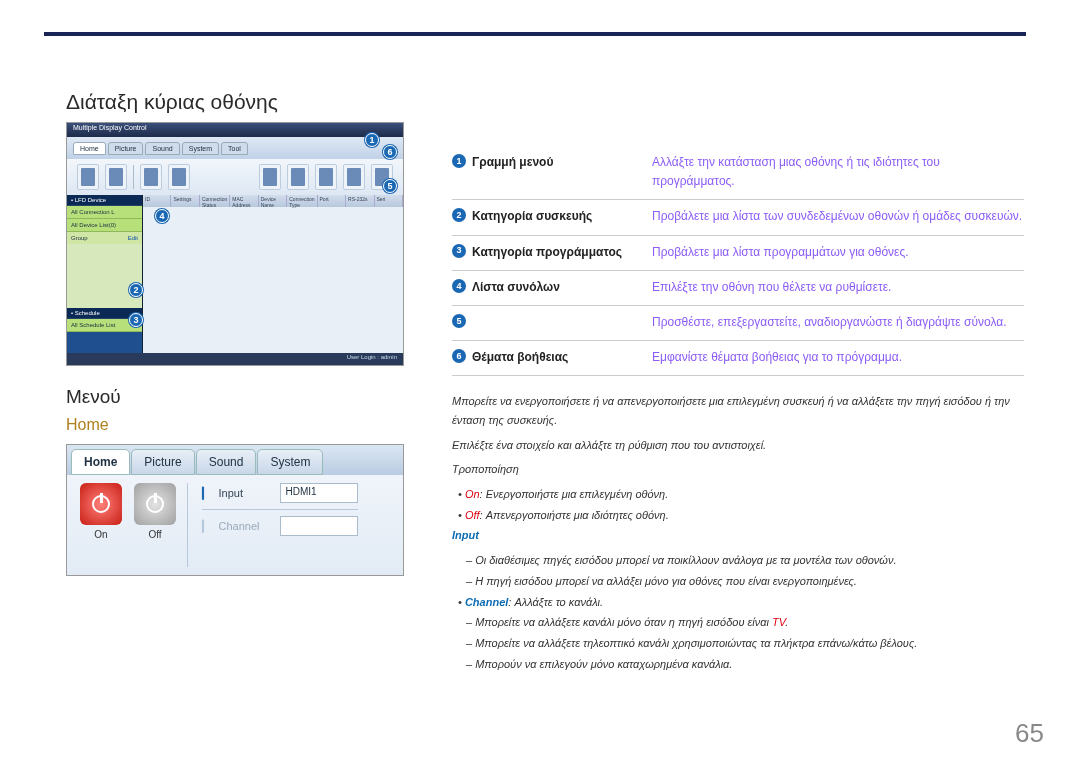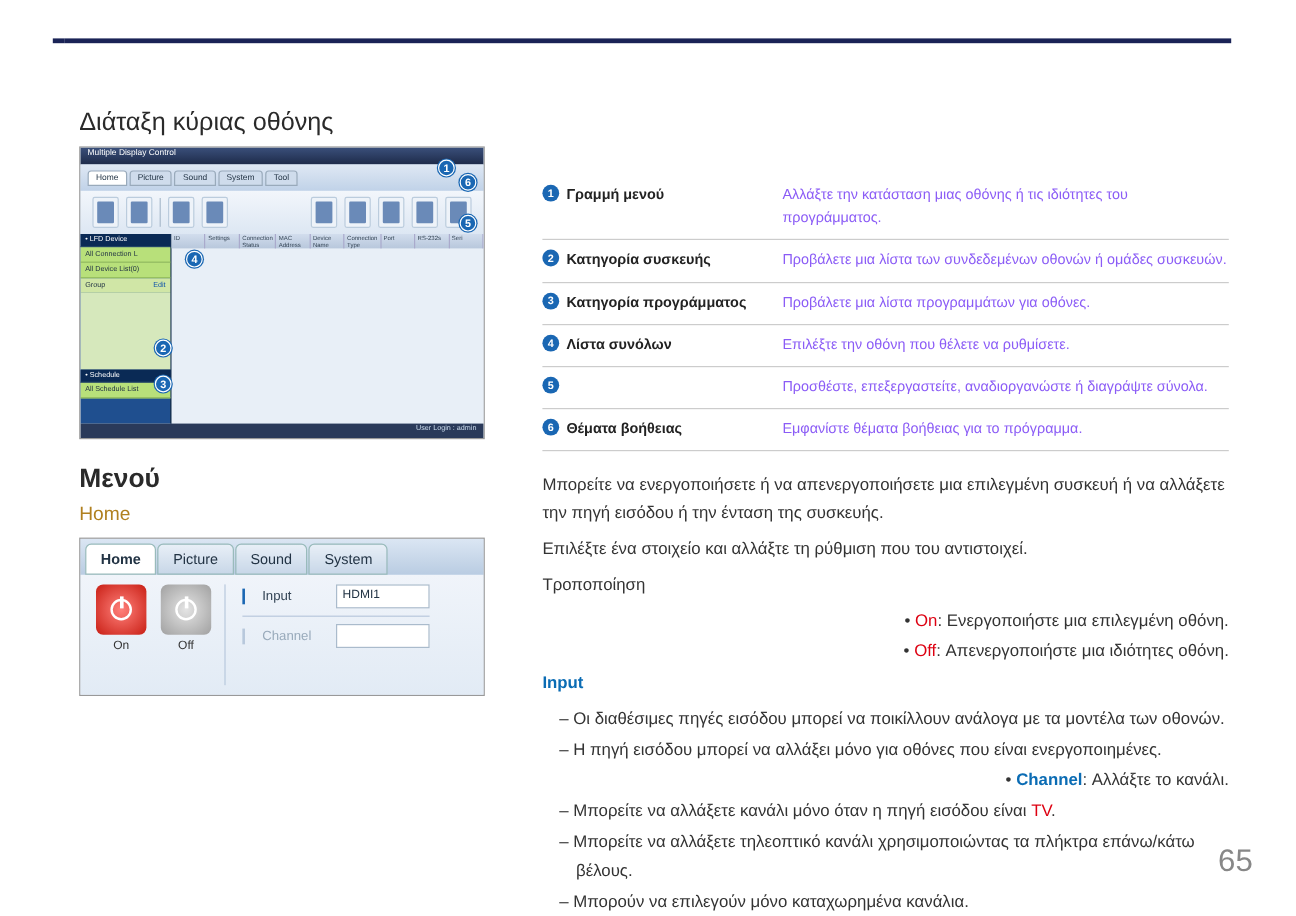--- a/index.html
+++ b/index.html
@@ -1,22 +1,22 @@
 <!DOCTYPE html>
 <html><head>
 <meta charset="utf-8">
 <style>
   * { margin:0; padding:0; box-sizing:border-box; }
   body { font-family:Arial,Helvetica,sans-serif; background:#fff; color:#333; width:1080px; height:763px; position:relative; }
   .header-bar { position:absolute; top:32px; left:54px; right:54px; height:4px; background:#1a2356; }
   .header-bar::before { content:""; position:absolute; left:-10px; top:0; width:10px; height:4px; background:#1a2356; }
   h1 { font-size:21px; font-weight:400; color:#2a2a2a; }
-  h2 { font-size:22px; font-weight:700; color:#2a2a2a; }
+  h2 { font-size:19px; font-weight:400; color:#2a2a2a; }
   .subhead { font-size:16px; color:#b08020; margin:8px 0 10px; }
-  .page-num { position:absolute; bottom:30px; right:36px; font-size:26px; color:#888; font-weight:300; }
+  .page-num { position:absolute; bottom:14px; right:36px; font-size:26px; color:#888; font-weight:300; }
   .leftcol { position:absolute; left:54px; top:90px; width:340px;margin-left:12px; }
   .rightcol { position:absolute; left:452px; right:56px; top:146px; font-size:12px; line-height:1.6; }
   .screenshot { width:338px; height:244px; background:linear-gradient(#bcd0e6,#d8e4f0); border:1px solid #999; position:relative; margin-top:8px; margin-bottom:20px; overflow:hidden; }
   .ss-titlebar { height:14px; background:linear-gradient(#3a4f7a,#1e2b4a); color:#fff; font-size:7px; padding:1px 6px; }
   .ss-menubar { height:22px; background:linear-gradient(#dfe8f4,#c0d2e8); display:flex; align-items:center; padding:0 6px; gap:2px; }
   .ss-tab { background:#fff; border:1px solid #9ab; border-radius:3px 3px 0 0; font-size:7px; padding:2px 6px; color:#234; }
   .ss-tab.dim { background:#cfdcec; }
   .ss-toolbar { height:36px; background:linear-gradient(#f2f6fb,#dde7f3); display:flex; align-items:center; padding:0 10px; gap:6px; }
   .ss-toolbtn { width:22px; height:26px; background:#eef3f9; border:1px solid #bcd; border-radius:2px; position:relative; }
   .ss-toolbtn::after { content:""; position:absolute; inset:3px; background:#6a8ab8; border-radius:1px; }
@@ -50,24 +50,24 @@
   .ss2-sep { height:1px; background:#b8c8dc; }
 
   .legend-row { display:flex; border-bottom:1px solid #ccc; padding:7px 0 8px; gap:14px; align-items:flex-start; }
   .legend-key { width:186px; display:flex; align-items:flex-start; gap:6px; font-weight:bold; color:#222; flex-shrink:0; }
   .num-badge { width:14px; height:14px; border-radius:50%; background:#1a67b3; color:#fff; font-size:9px; font-weight:bold; display:inline-flex; align-items:center; justify-content:center; flex-shrink:0; margin-top:1px; }
   .legend-val { flex:1; color:#8b5cf6; }
 
   .para { margin-bottom:6px; }
   .bluebold { color:#0b6cb4; font-weight:bold; }
   .redtxt { color:#d01; }
-  .bodytext { font-size:14px; line-height:1.7; margin-top:16px; }
+  .bodytext { font-size:11px; line-height:1.7; margin-top:16px;font-style:italic; }
   ul { list-style:none; padding-left:0; }
   ul.bul > li::before { content:"• "; color:#333; }
-  ul.bul > li { padding-left:16px; text-indent:-10px; margin:2px 0;text-align:right; }
+  ul.bul > li { padding-left:16px; text-indent:-10px; margin:2px 0; }
   ul.dash > li::before { content:"‒  "; color:#333; }
   ul.dash > li { padding-left:28px; text-indent:-14px; margin:2px 0; }
 </style>
 </head>
 <body>
 
 <div class="header-bar"></div>
 
 <div class="leftcol">
   <h1>Διάταξη κύριας οθόνης</h1>

